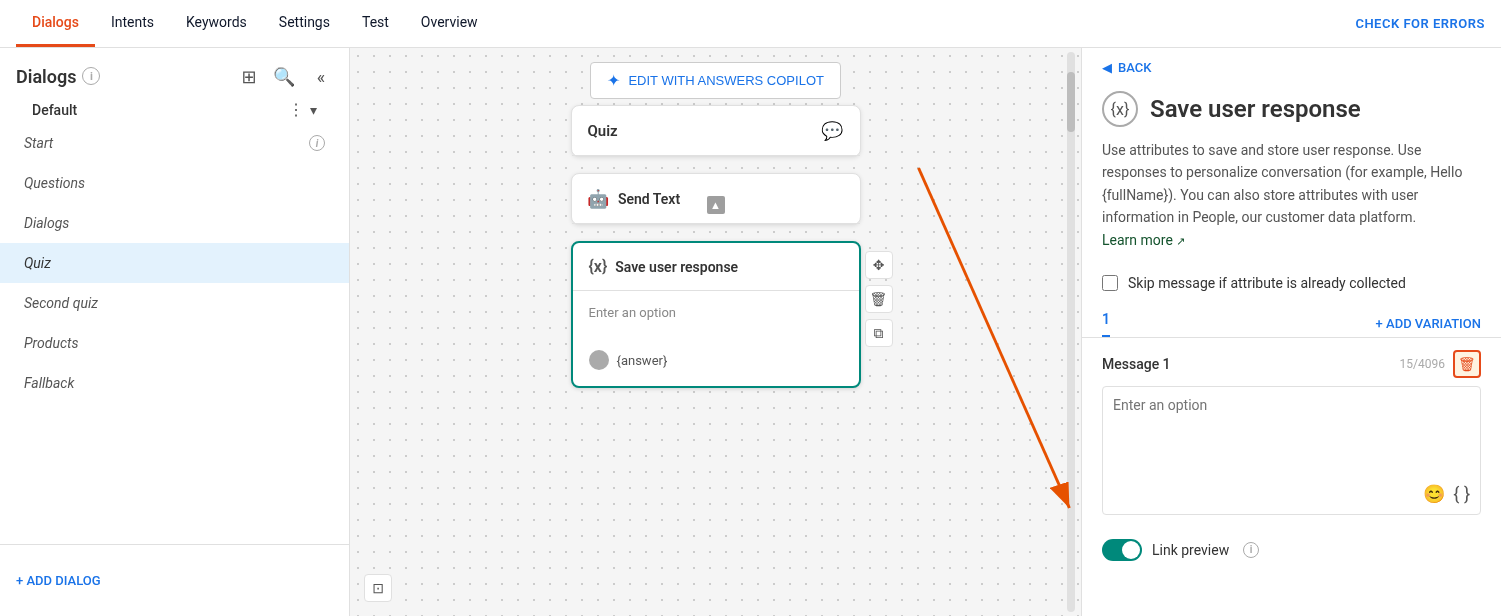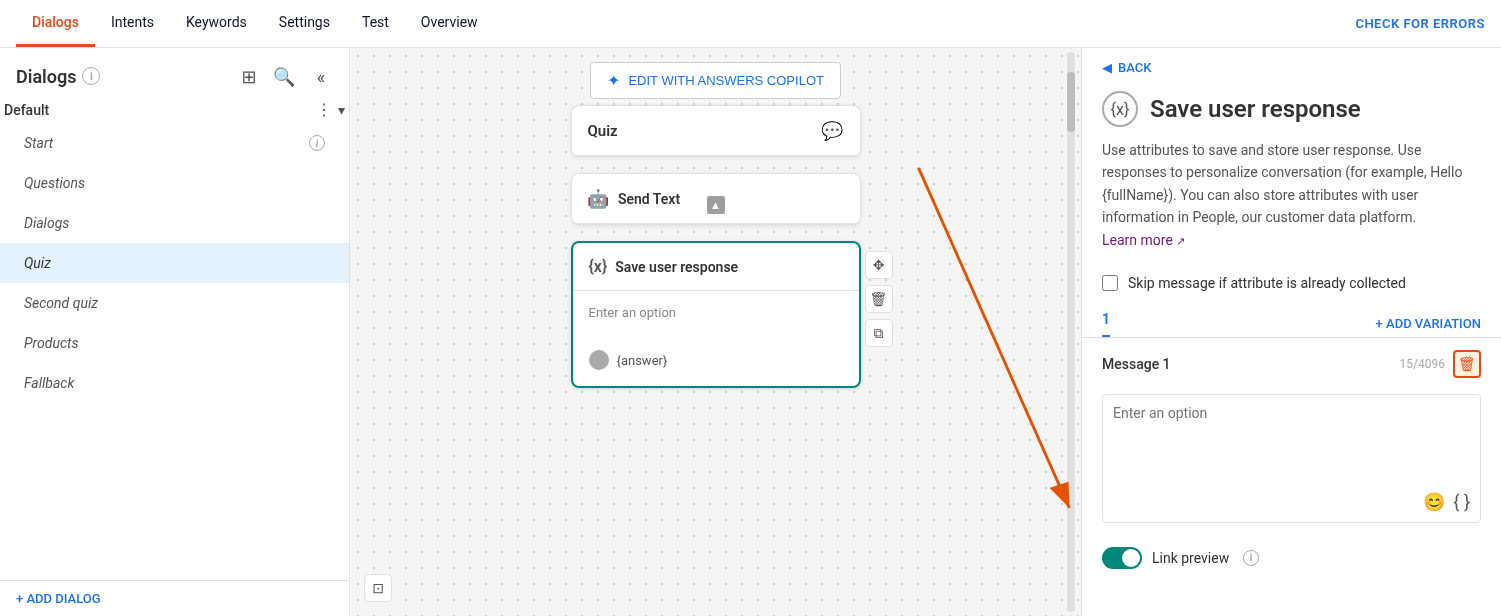--- a/index.html
+++ b/index.html
@@ -21,33 +21,33 @@
     
     .main-layout { display: flex; height: calc(616px - 48px); }
 
     
     .sidebar { width: 350px; border-right: 1px solid #e0e0e0; display: flex; flex-direction: column; overflow: hidden; }
     .sidebar-header { display: flex; align-items: center; justify-content: space-between; padding: 16px 16px 8px; }
     .sidebar-title { font-size: 18px; font-weight: 600; display: flex; align-items: center; gap: 6px; }
     .sidebar-icons { display: flex; align-items: center; gap: 12px; color: #555; }
     .icon-btn { cursor: pointer; width: 24px; height: 24px; display: flex; align-items: center; justify-content: center; color: #555; font-size: 18px; }
 
-    .sidebar-section { padding: 4px 4px; display: flex; align-items: center; justify-content: space-between; }
+    .sidebar-section { padding: 4px 32px; display: flex; align-items: center; justify-content: space-between; }
     .section-label { font-size: 14px; font-weight: 500; color: #333; }
     .section-actions { display: flex; align-items: center; gap: 6px; }
 
     .sidebar-items { flex: 1; overflow-y: auto; }
     .sidebar-item {
       padding: 12px 24px; cursor: pointer; color: #555; font-size: 14px;
       display: flex; align-items: center; justify-content: space-between; font-style: italic;
     }
     .sidebar-item.active { background: #e3f2fd; color: #333; }
     .sidebar-item .info-icon { color: #aaa; font-size: 14px; }
 
-    .sidebar-footer { padding: 6px 16px; border-top: 1px solid #e0e0e0; }
+    .sidebar-footer { padding: 24px 16px; border-top: 1px solid #e0e0e0; }
     .add-link { color: #1a73e8; font-size: 13px; cursor: pointer; font-weight: 500; display: block; padding: 4px 0; }
 
     
     .canvas {
       flex: 1; background: #f5f5f5;
       background-image: radial-gradient(circle, #ccc 1px, transparent 1px);
       background-size: 16px 16px;
       position: relative; overflow: hidden;
     }
 
@@ -141,21 +141,21 @@
       font-weight: 500;
     }
 
     .panel-title-row {
       display: flex; align-items: center; gap: 12px;
       padding: 4px 20px 12px;
     }
     .panel-title { font-size: 24px; font-weight: 600; color: #333; }
 
     .panel-description { padding: 0 20px 16px; font-size: 14px; color: #555; line-height: 1.6; }
-    .panel-description a { color: #701a75; text-decoration: none; }
+    .panel-description a { color: #14532d; text-decoration: none; }
 
     .panel-section { padding: 0 20px; }
 
     .checkbox-row {
       display: flex; align-items: center; gap: 10px; padding: 8px 0;
       font-size: 14px; color: #333;
     }
     .checkbox-row input[type="checkbox"] { width: 16px; height: 16px; cursor: pointer; }
 
     .variation-tabs {
@@ -163,21 +163,21 @@
       padding: 12px 20px 0; border-bottom: 1px solid #e0e0e0;
     }
     .variation-tab {
       font-size: 14px; color: #1a73e8; font-weight: 600;
       border-bottom: 2px solid #1a73e8; padding-bottom: 8px; cursor: pointer;
     }
     .add-variation { color: #1a73e8; font-size: 13px; cursor: pointer; font-weight: 500; }
 
     .message-section { padding: 12px 20px; }
     .message-header {
-      display: flex; align-items: center; justify-content: space-between; margin-bottom: 16px;
+      display: flex; align-items: center; justify-content: space-between; margin-bottom: 8px;
     }
     .message-label { font-size: 14px; font-weight: 500; color: #333; }
     .message-meta { display: flex; align-items: center; gap: 8px; }
     .char-count { font-size: 12px; color: #aaa; }
     .delete-btn {
       width: 28px; height: 28px; border: 2px solid #e64a19;
       border-radius: 4px; display: flex; align-items: center; justify-content: center;
       cursor: pointer; color: #e64a19; font-size: 14px; background: #fff;
     }
     .delete-btn.highlighted { background: #fff3e0; }

